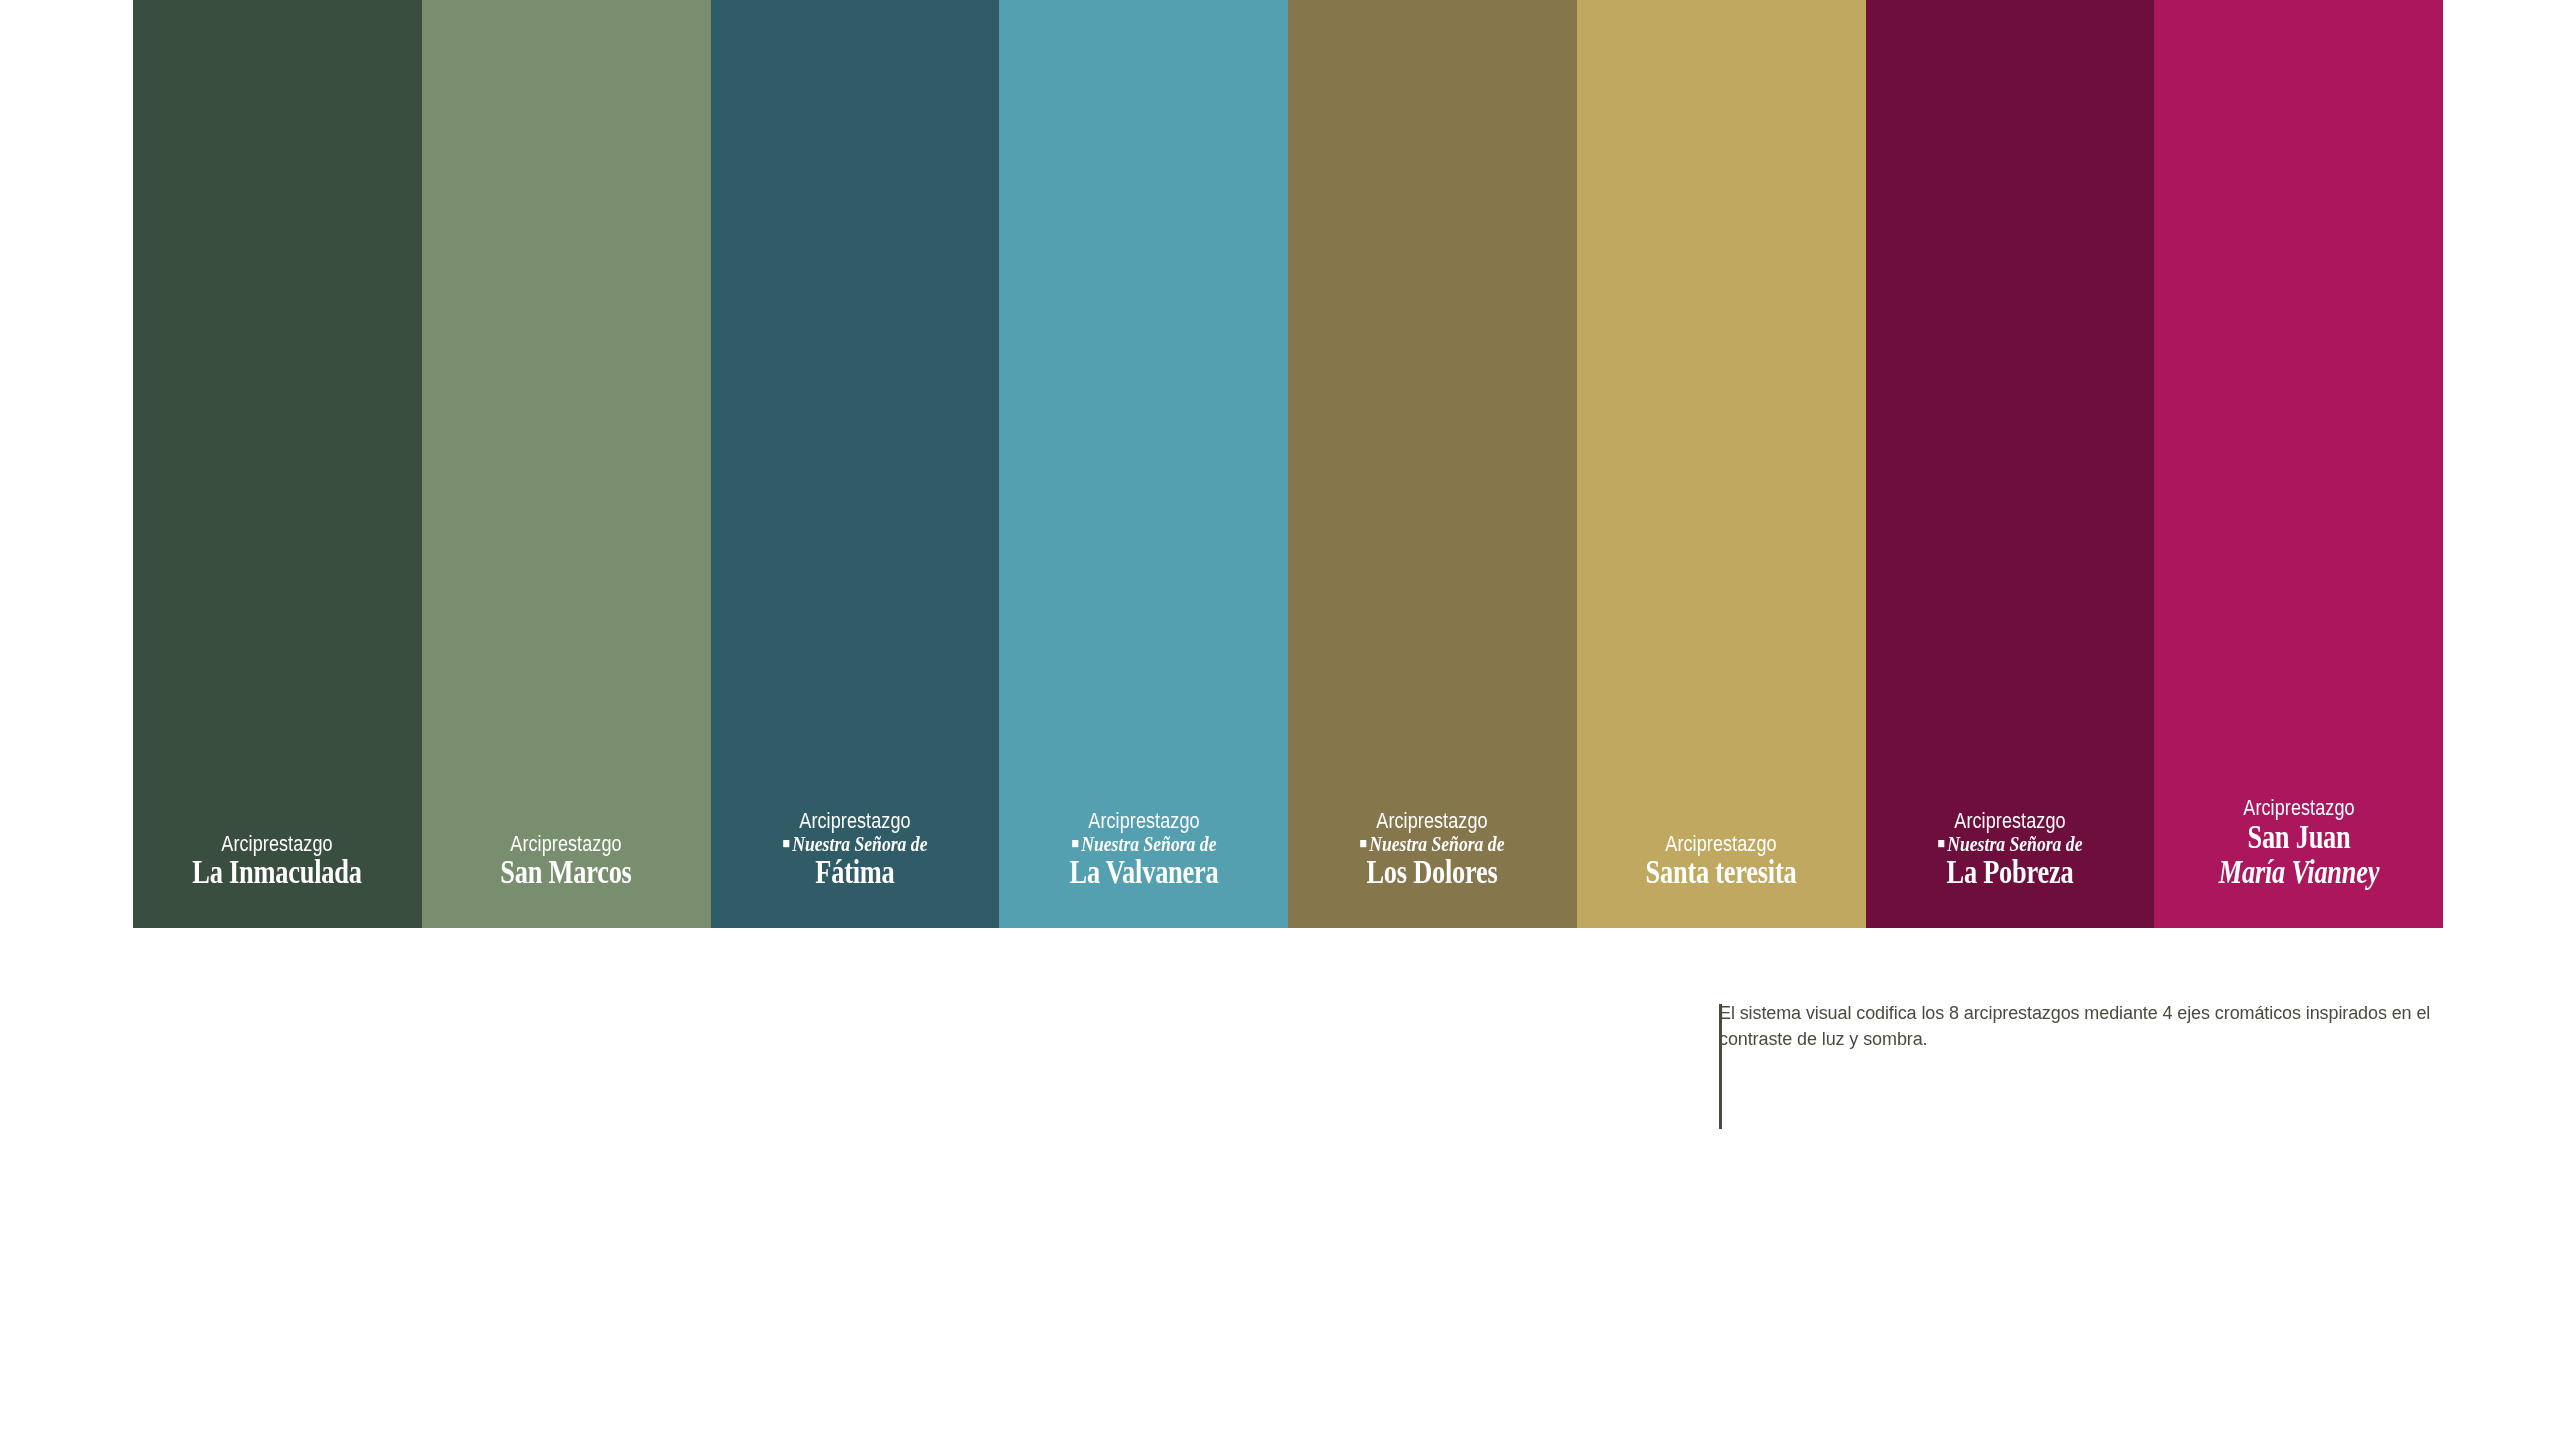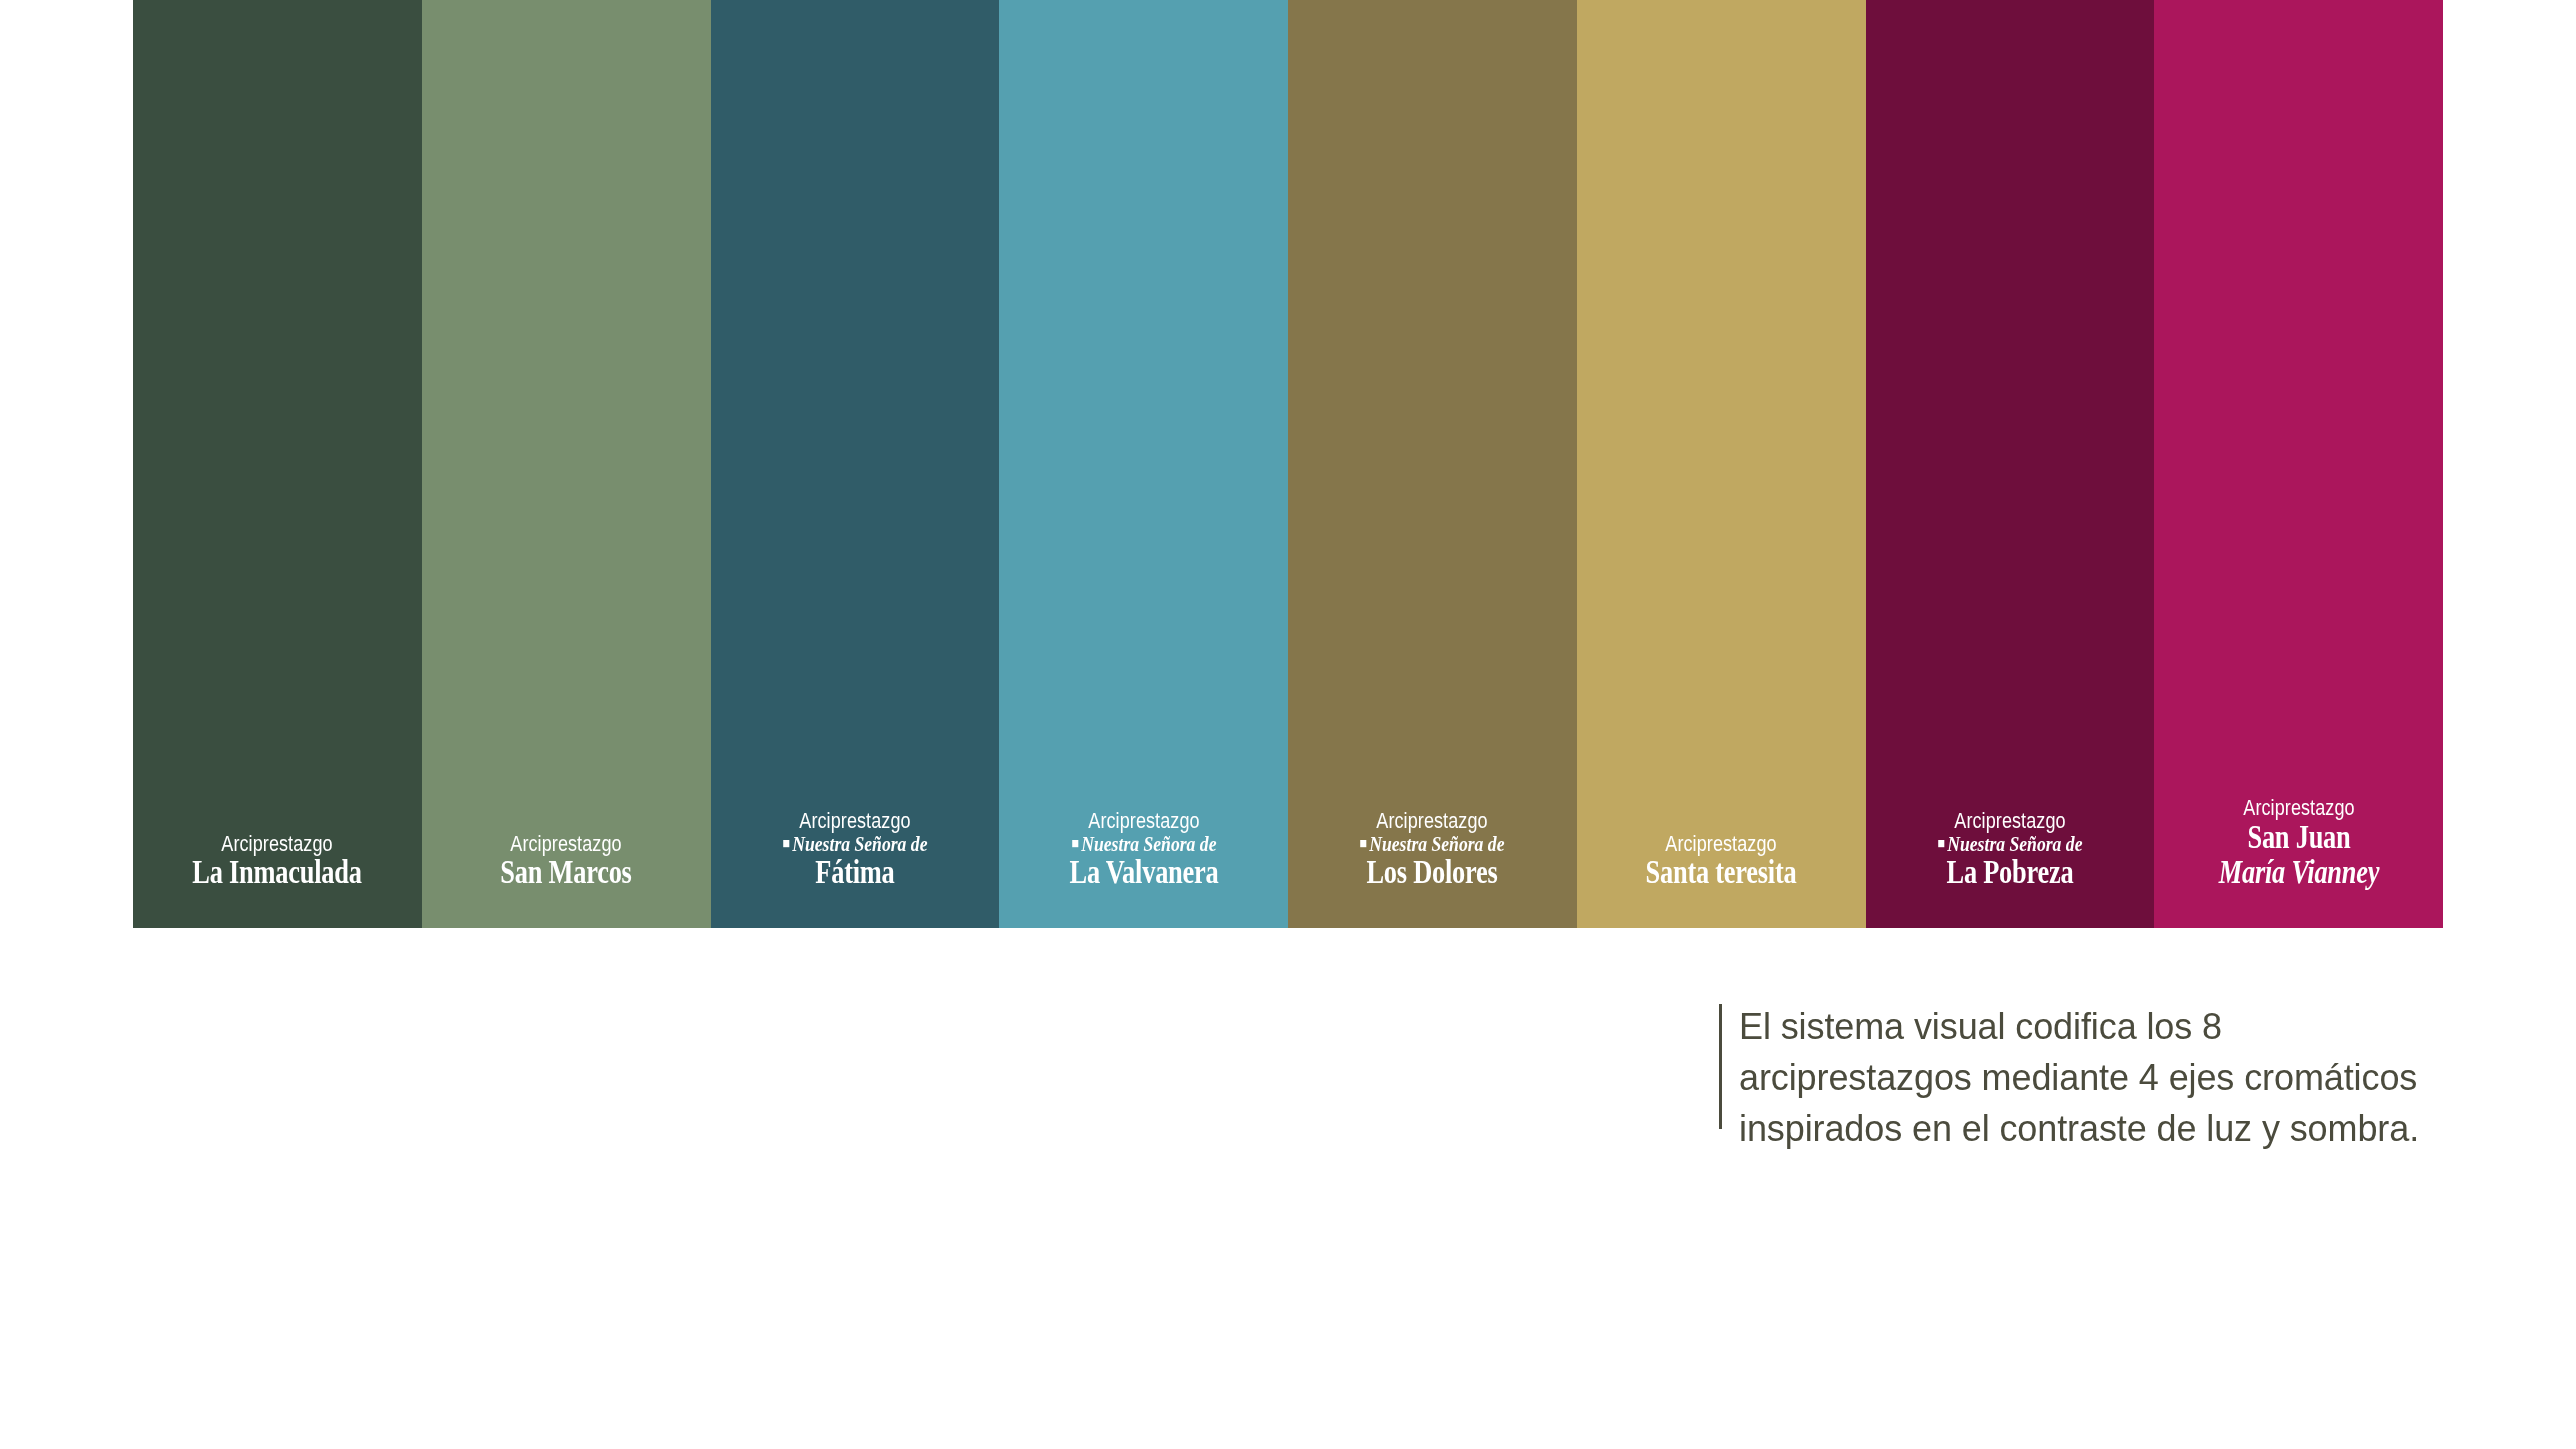--- a/index.html
+++ b/index.html
@@ -147,25 +147,24 @@
     position: absolute;
     left: 0px;
     top: 2.7px;
     width: 3.4px;
     height: 125px;
     background: #4B4B3D;
   }
 
   .paragraph {
     font-family: "Liberation Sans", sans-serif;
-    font-size: 36px;
+    font-size: 18px;
     line-height: 1.42;
     color: #4B4B3D;
     letter-spacing: -0.1px;
-    padding-left: 20px;
     max-width: 731px;
   }
 
   #paragraph-2 {
     margin-top: 38px;
   }
 </style>
 </head>
 <body>
 

